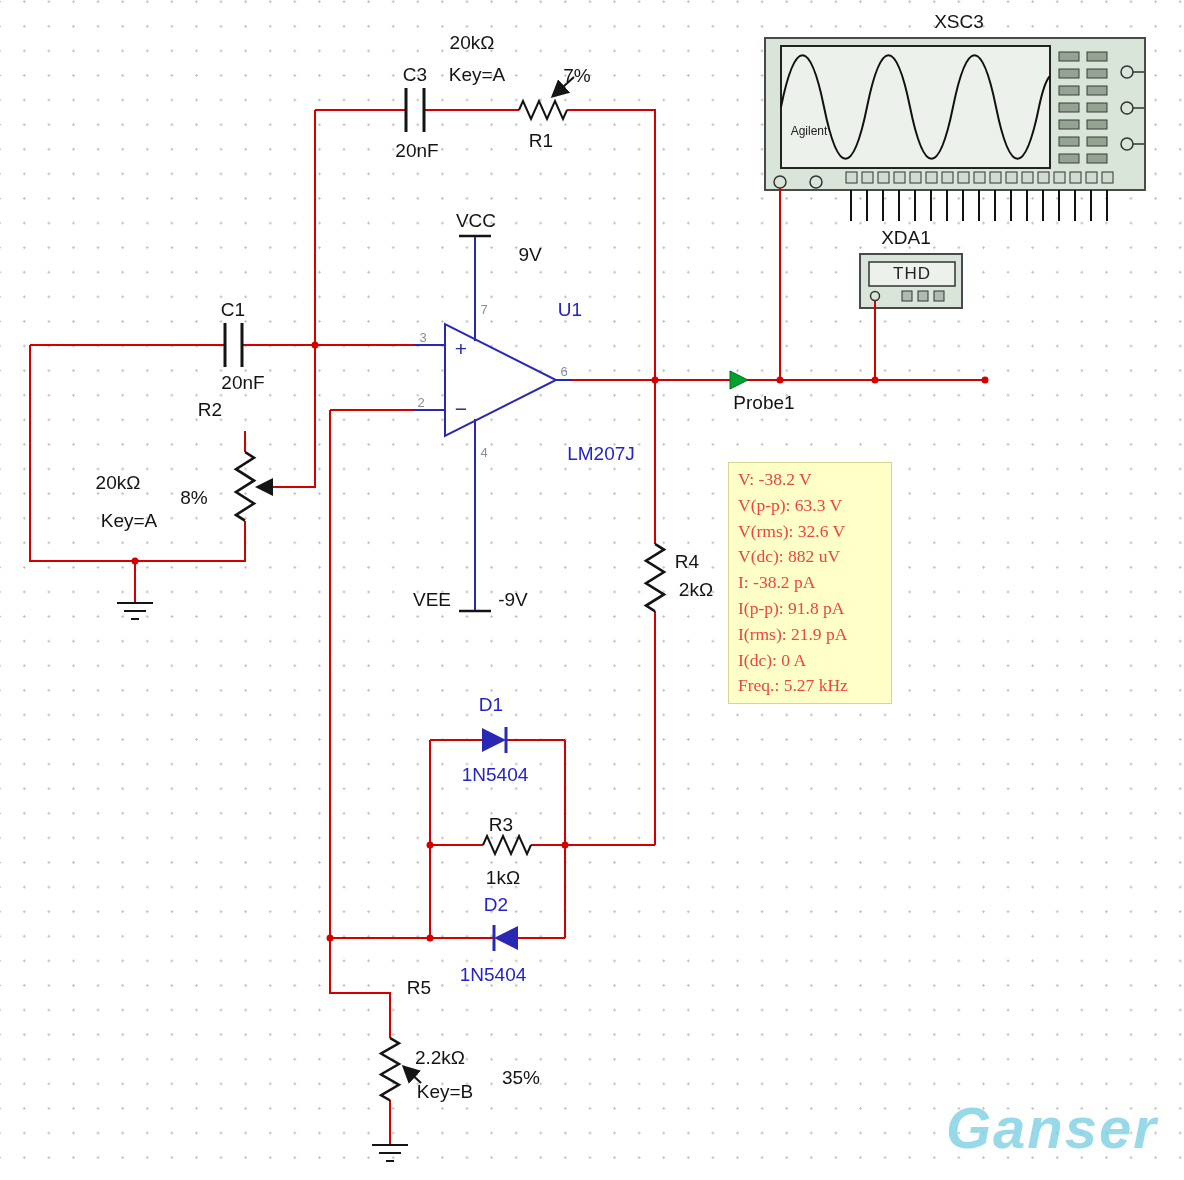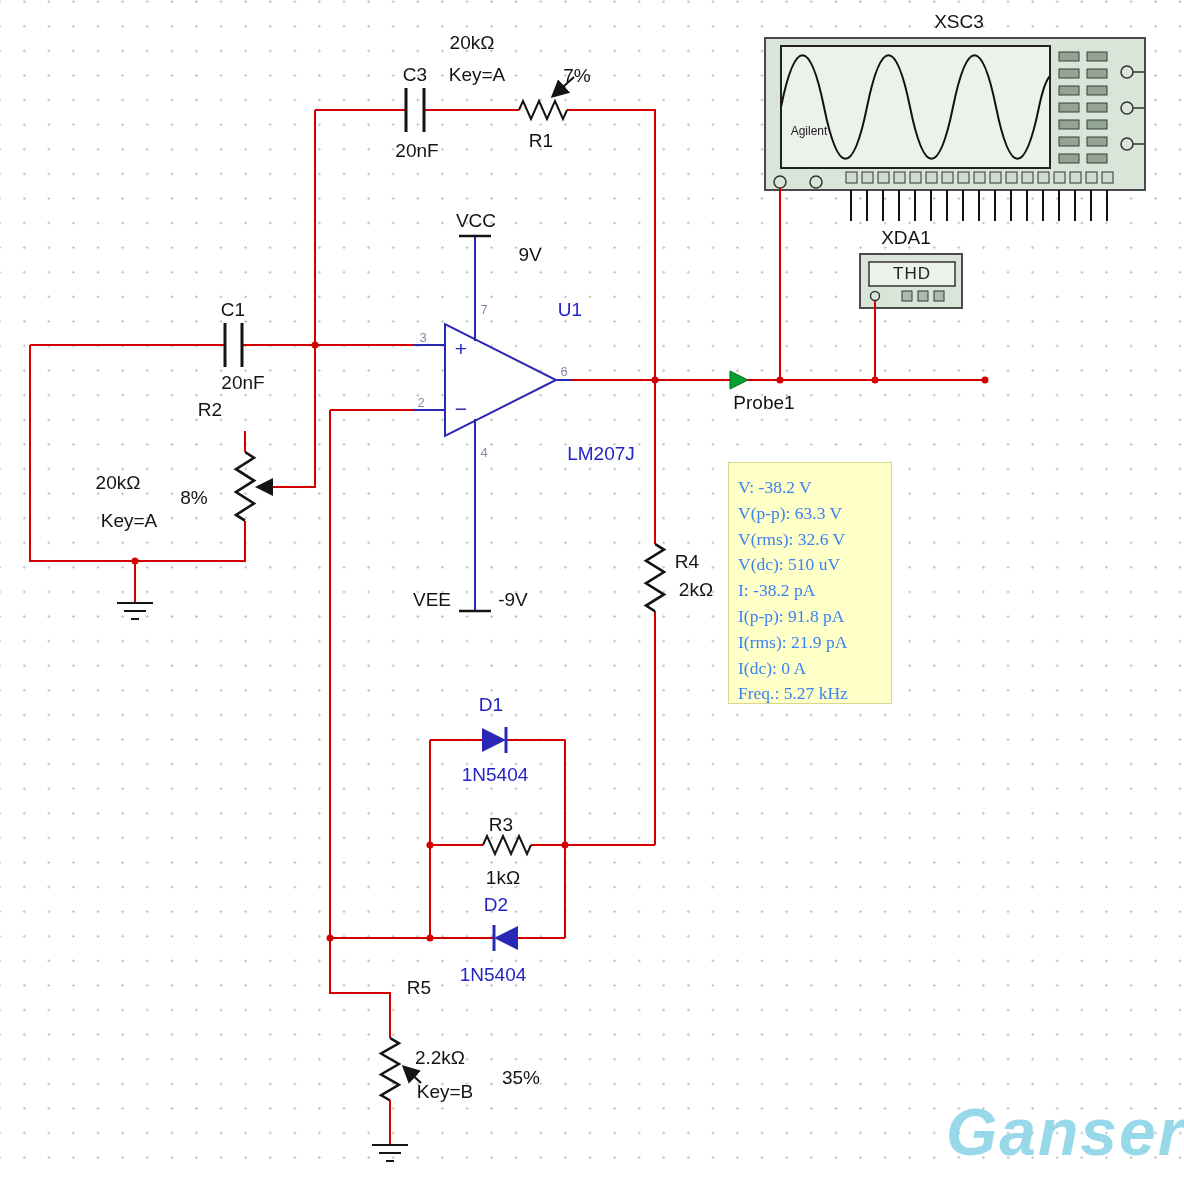--- a/index.html
+++ b/index.html
@@ -10,24 +10,24 @@
     background-size: 24.6px 24.6px; background-position: 12px 14px; }
   svg.wiring { position:absolute; left:0; top:0; display:block; }
   .lbl { position:absolute; transform:translate(-50%,-50%); white-space:nowrap;
          font-size:19px; font-weight:normal; color:#141414; }
   .lbl.blue { color:#2323c8; }
   .lbl.pin { font-size:13px; font-weight:normal; color:#8a8aa6; }
   .lbl.sign { font-size:21px; color:#2828b4; }
   .lbl.small { font-size:12px; font-weight:normal; color:#222; }
   .lbl.thd { font-size:17px; font-weight:normal; color:#222; letter-spacing:1px; }
   .probe-box { position:absolute; left:728px; top:462px; width:164px; height:242px;
-    background:#ffffc8; border:1px solid #d6d68e; padding:12px 9px;
-    font-family:"Liberation Serif", serif; font-size:17.5px; color:#3b82f6; }
+    background:#ffffc8; border:1px solid #d6d68e; padding:4px 9px;
+    font-family:"Liberation Serif", serif; font-size:17.5px; color:#ef4444; }
   .probe-line { line-height:25.8px; white-space:nowrap; }
-  .watermark { position:absolute; left:946px; top:1094px; font-size:66px; font-weight:bold;
+  .watermark { position:absolute; left:946px; top:1094px; font-size:58px; font-weight:bold;
     font-style:italic; letter-spacing:2px; color:rgba(125,206,228,0.8); white-space:nowrap; }
 </style>
 </head>
 <body>
 
 <div class="canvas">
 
   <svg class="wiring" width="1184" height="1180" viewBox="0 0 1184 1180">
     <defs>
       <path id="res-h" d="M0,0 l4,-9 l8,18 l8,-18 l8,18 l8,-18 l8,18 l4,-9"></path>
@@ -247,21 +247,21 @@
 
   <div class="lbl" style="left:959px;top:22px">XSC3</div>
   <div class="lbl small" style="left:809px;top:131px">Agilent</div>
   <div class="lbl" style="left:906px;top:238px">XDA1</div>
   <div class="lbl thd" style="left:912px;top:274px">THD</div>
 
   <div class="probe-box">
     <div class="probe-line">V: -38.2 V</div>
     <div class="probe-line">V(p-p): 63.3 V</div>
     <div class="probe-line">V(rms): 32.6 V</div>
-    <div class="probe-line">V(dc): 510 uV</div>
+    <div class="probe-line">V(dc): 882 uV</div>
     <div class="probe-line">I: -38.2 pA</div>
     <div class="probe-line">I(p-p): 91.8 pA</div>
     <div class="probe-line">I(rms): 21.9 pA</div>
     <div class="probe-line">I(dc): 0 A</div>
     <div class="probe-line">Freq.: 5.27 kHz</div>
   </div>
 
   <div class="watermark">Ganser</div>
 
 </div>

